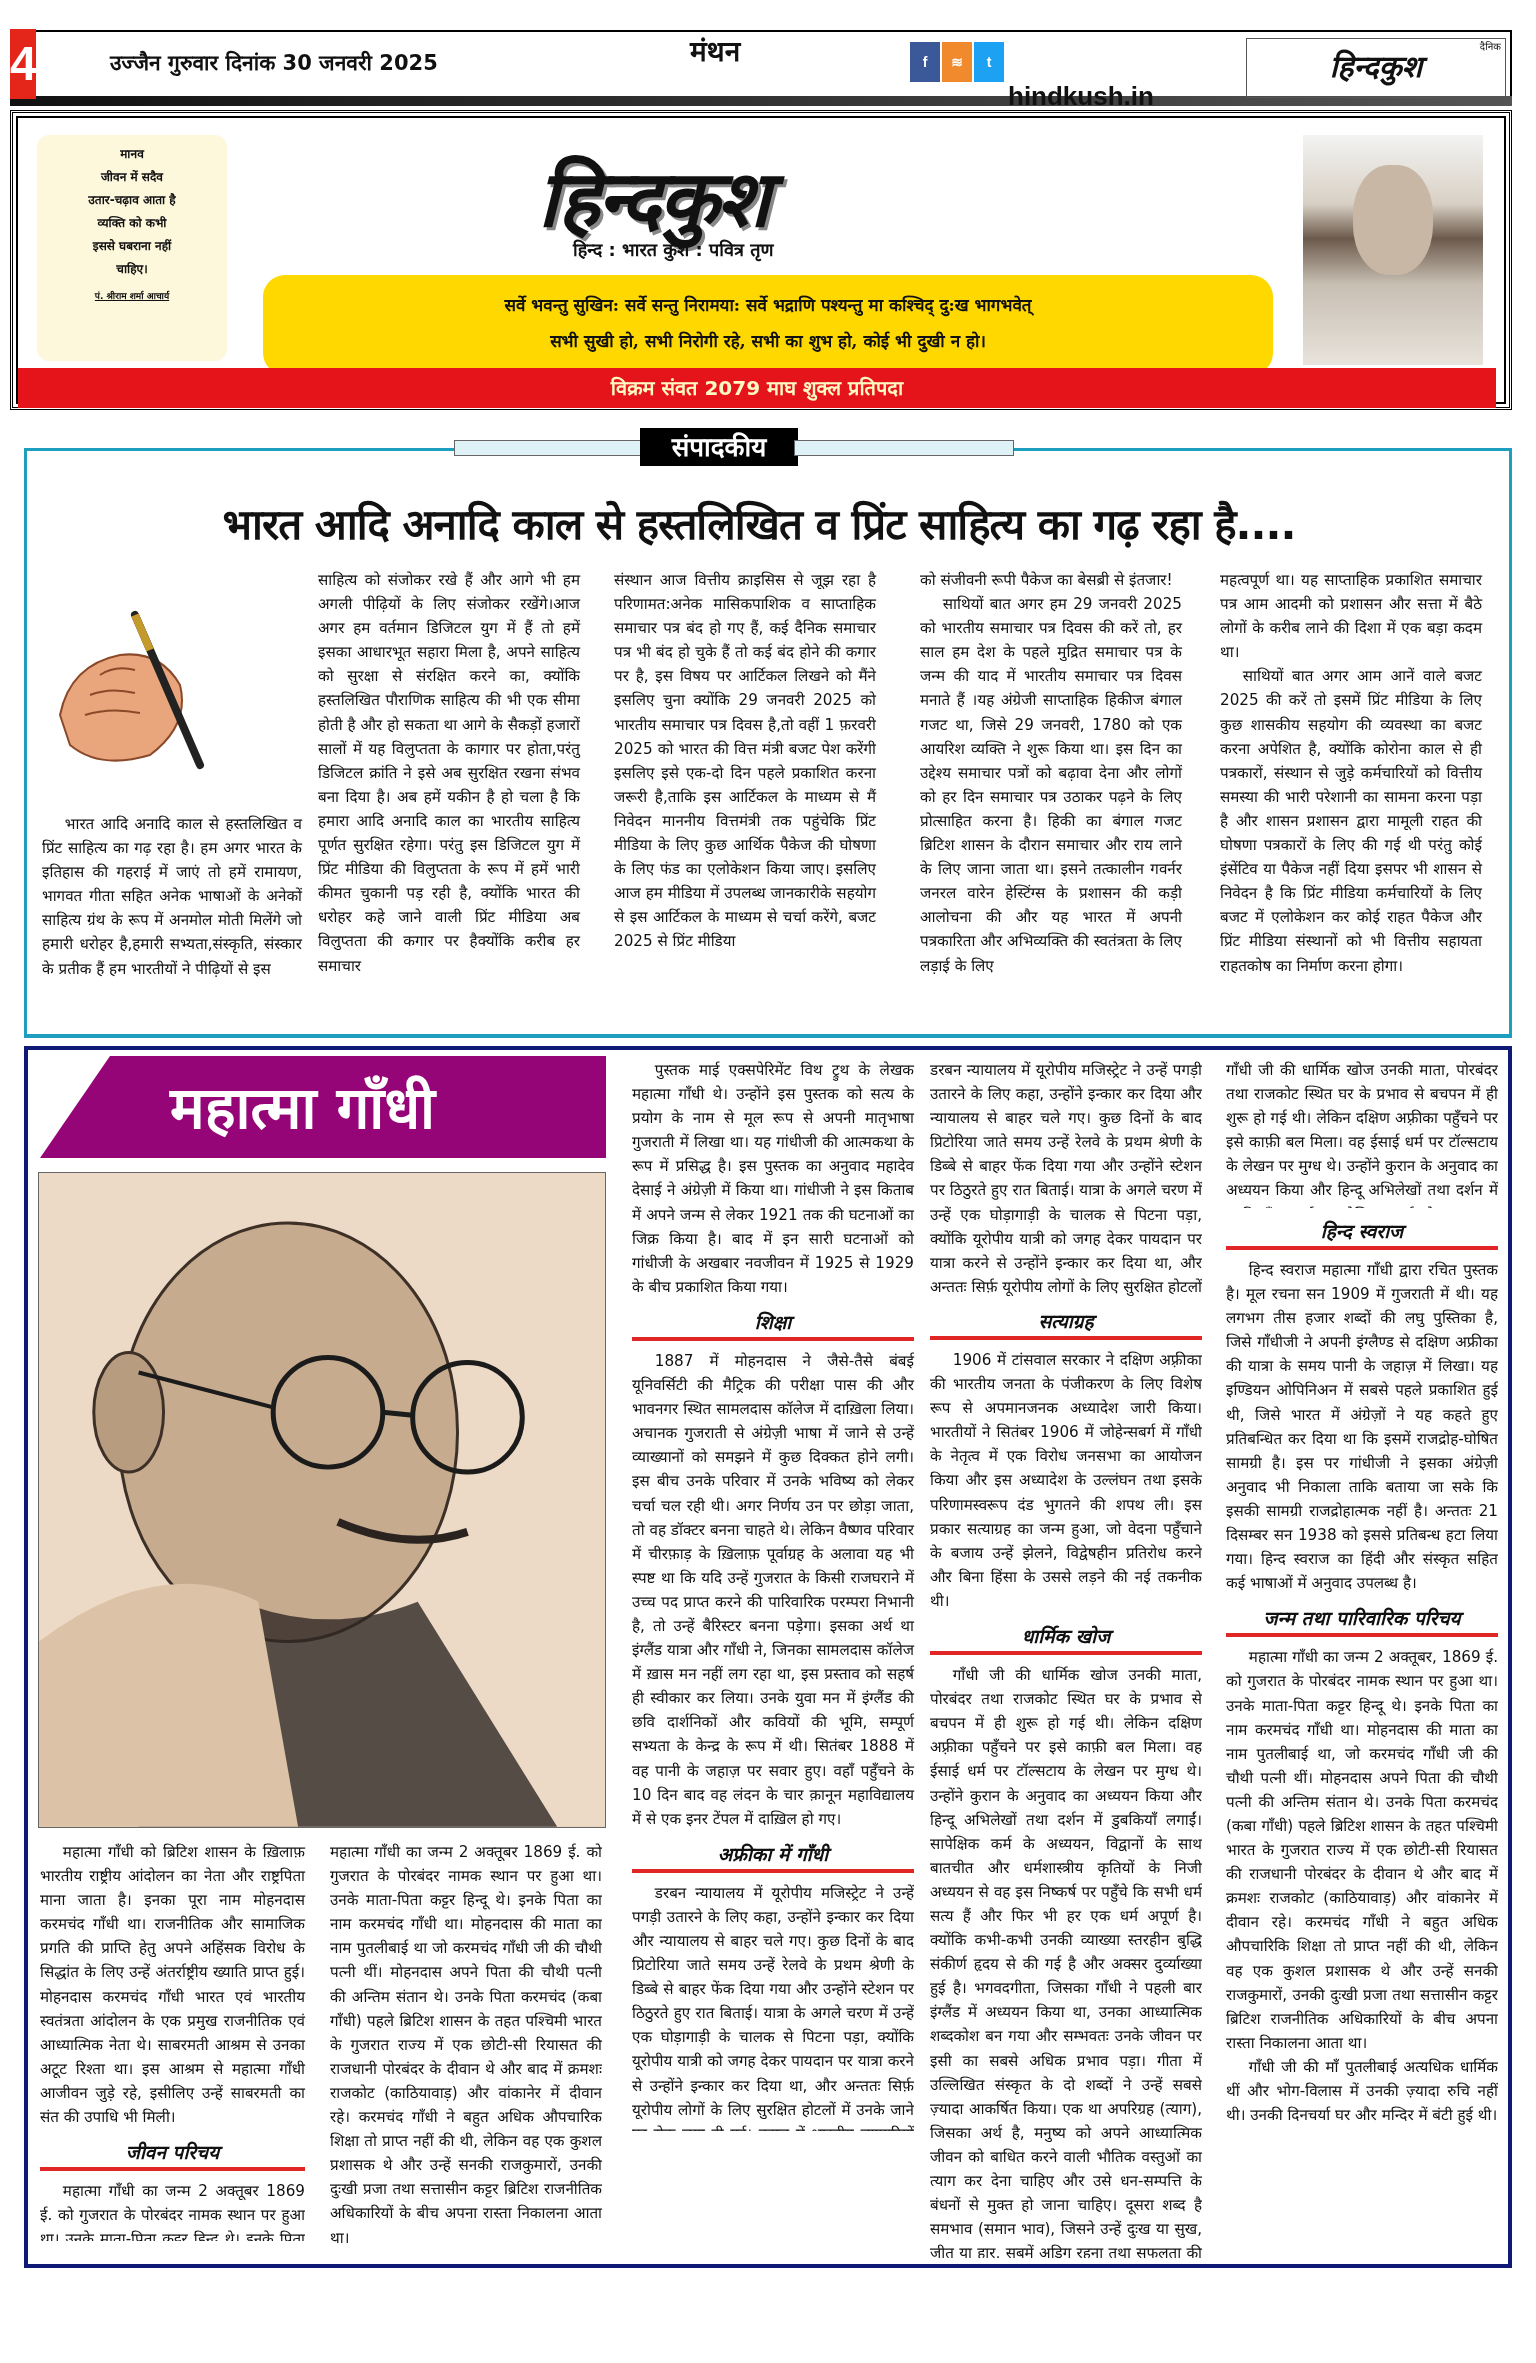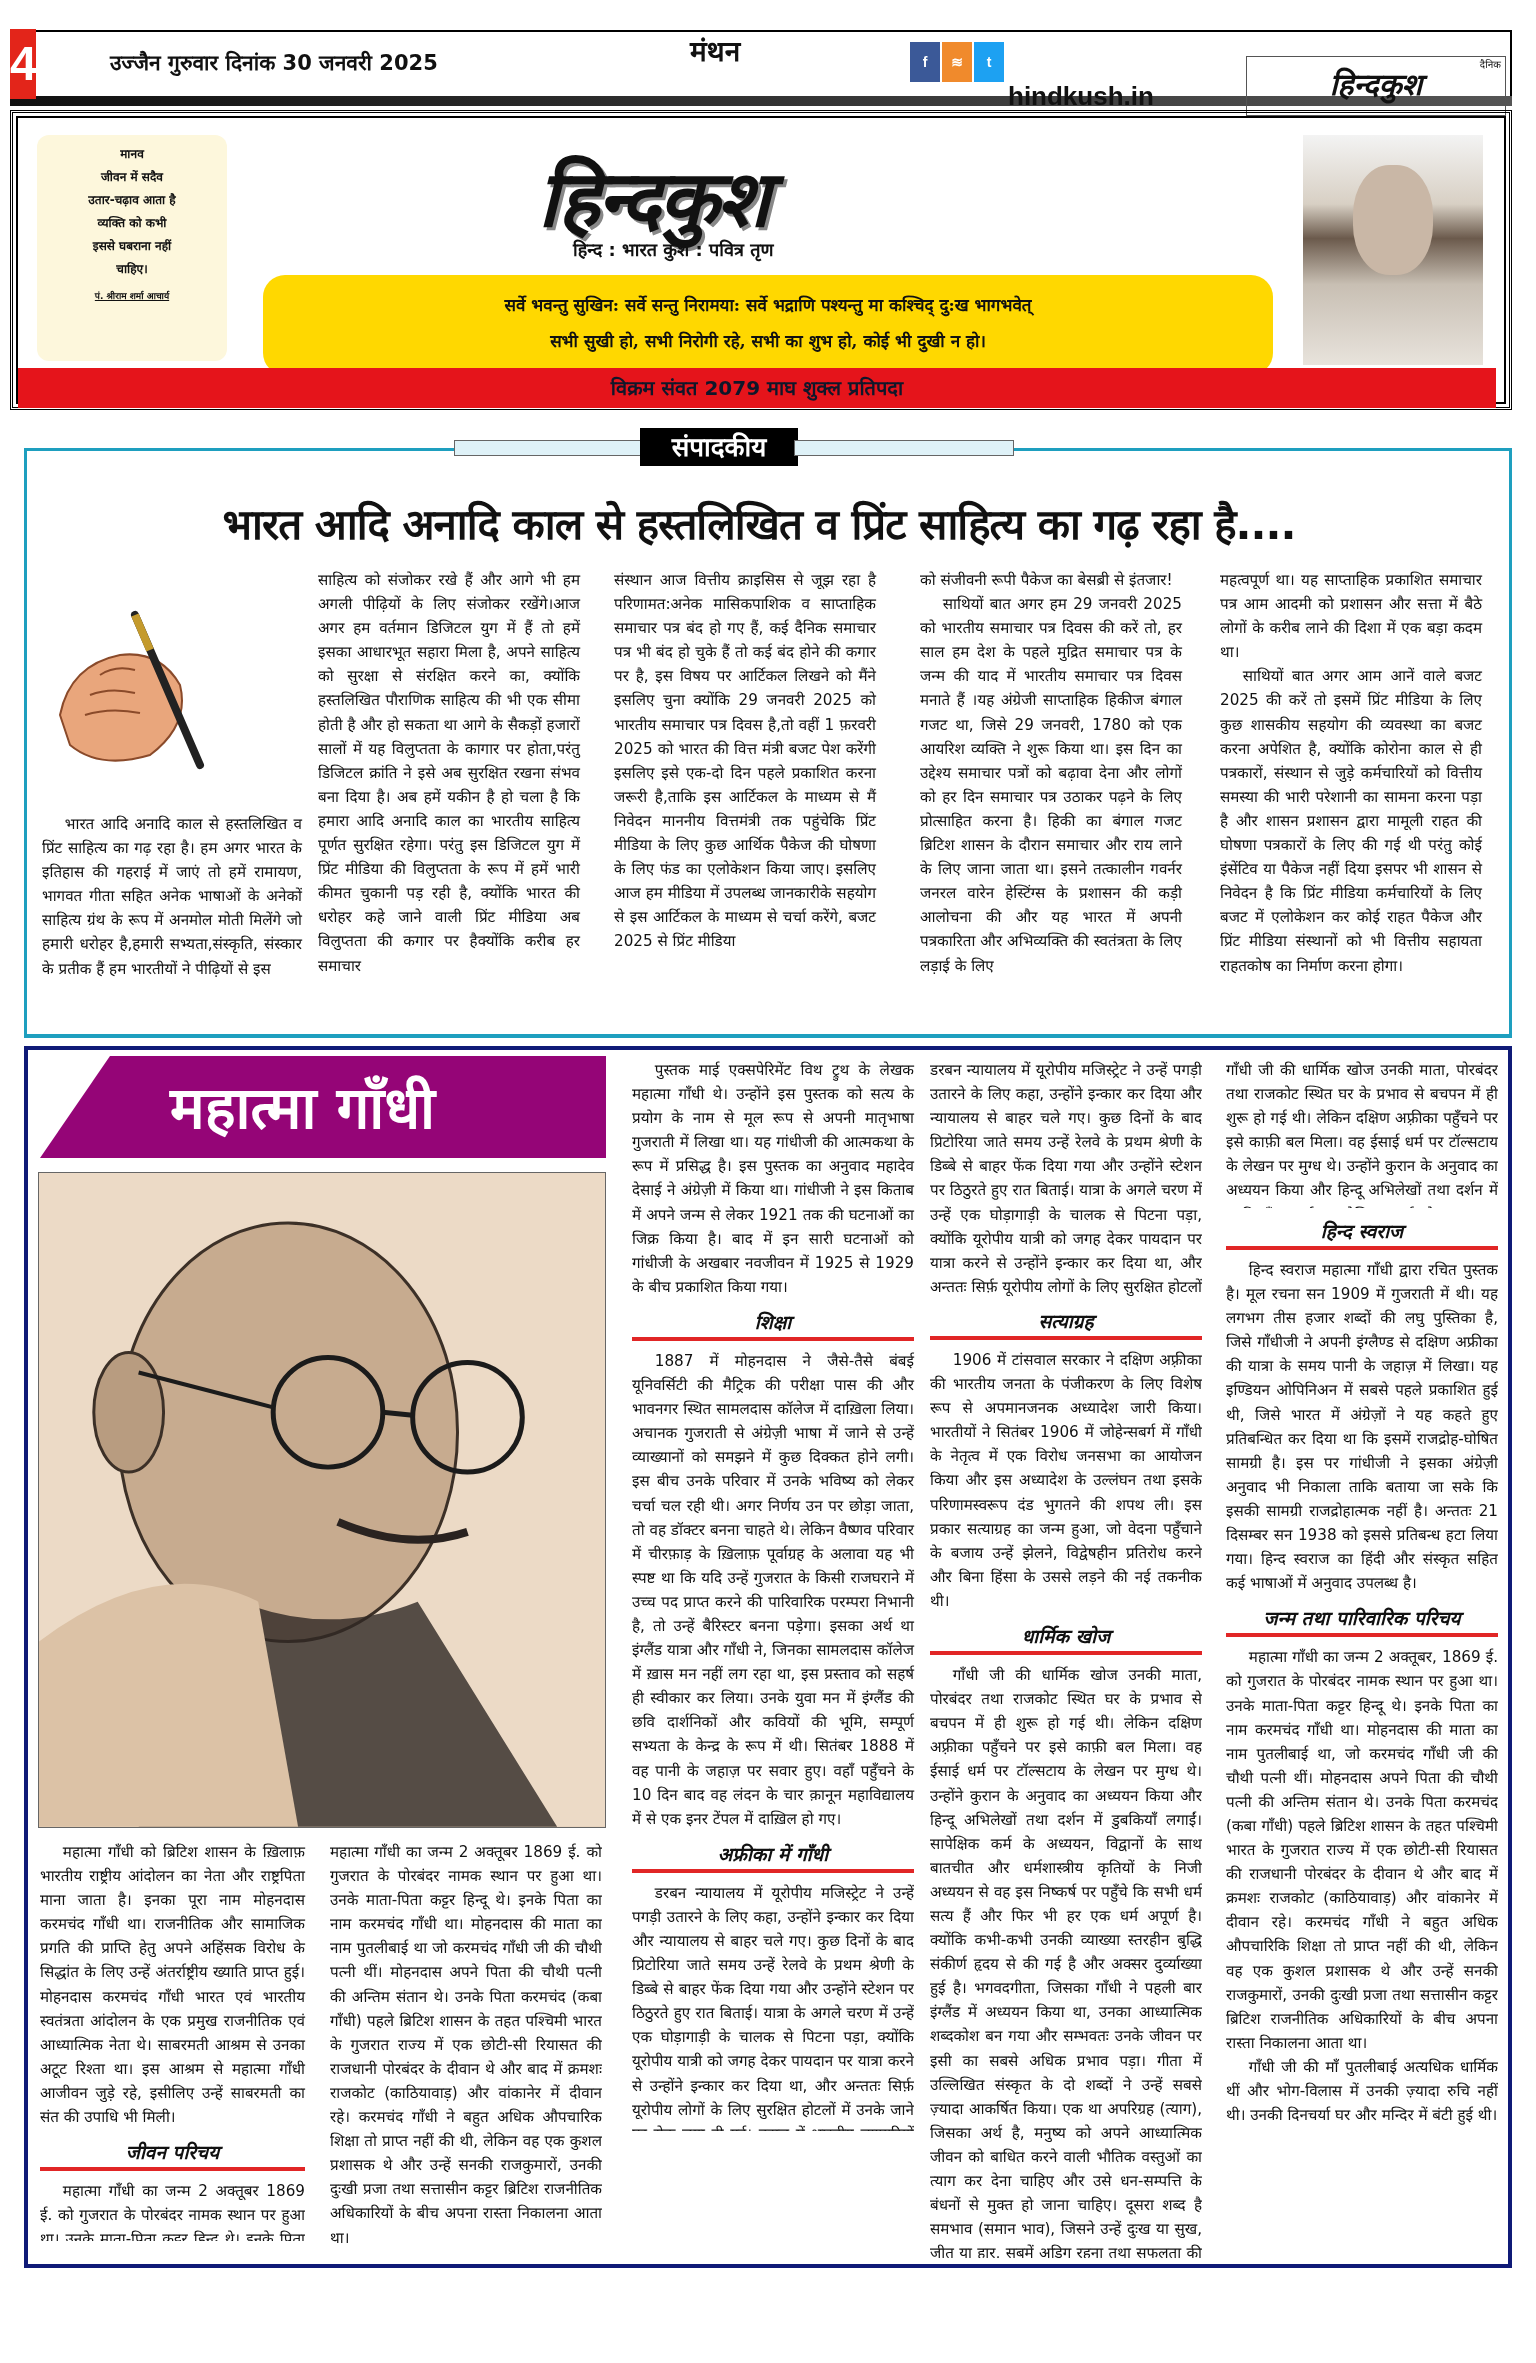--- a/index.html
+++ b/index.html
@@ -9,34 +9,34 @@
   
   .topbar { position: absolute; left: 10px; top: 30px; width: 1502px; height: 68px; border: 2px solid #000; border-bottom: none; }
   .topbar-shadow { position: absolute; left: 10px; top: 96px; width: 1502px; height: 10px; background: linear-gradient(90deg,#111,#555); }
   .page-no { position: absolute; left: 10px; top: 29px; width: 26px; height: 70px; background: #e3251a; color: #fff; font: bold 48px/70px "Liberation Sans", sans-serif; text-align: center; }
   .dateline { position: absolute; left: 58px; top: 48px; font: bold 21px "DejaVu Sans", sans-serif; }
   .section-name { position: absolute; left: 232px; top: 31px; font: bold 28px "DejaVu Sans", sans-serif; }
   .social { position: absolute; left: 311px; top: 42px; display: flex; gap: 2px; }
   .social span { display: inline-block; width: 14px; height: 40px; color: #fff; font: bold 14px/40px "Liberation Sans", sans-serif; text-align: center; }
   .fb { background: #3b5998; } .rss { background: #f08a2c; } .tw { background: #1da1f2; }
   .website { position: absolute; left: 360px; top: 45px; font: bold 26px "Liberation Sans", sans-serif; }
-  .masthead-small { position: absolute; left: 425px; top: 56px; width: 84px; height: 60px; border: 1px solid #555; font: italic bold 30px "DejaVu Serif", serif; text-align: center; line-height: 56px; }
+  .masthead-small { position: absolute; left: 425px; top: 38px; width: 84px; height: 60px; border: 1px solid #555; font: italic bold 30px "DejaVu Serif", serif; text-align: center; line-height: 56px; }
   .masthead-small small { position: absolute; right: 4px; top: 2px; font: 10px "DejaVu Sans", sans-serif; line-height: 12px; }
 
   
   .masthead { position: absolute; left: 10px; top: 110px; width: 1502px; height: 300px; border: 3px double #000; outline: 2px solid #000; outline-offset: -8px; }
   .quote-box { position: absolute; left: 24px; top: 22px; width: 56px; height: 230px; background: #fdf7dc; border-radius: 12px; text-align: center; font: bold 12px/23px "DejaVu Sans", sans-serif; }
   .quote-box .q-line { display: block; }
   .quote-box .q-author { display: block; font-size: 9px; margin-top: 4px; text-decoration: underline; }
   .logo { position: absolute; left: 198px; top: 30px; width: 140px; text-align: center; font: italic 900 78px "DejaVu Serif", serif; letter-spacing: -2px; text-shadow: 3px 3px 0 #888; }
   .tagline { position: absolute; left: 210px; top: 124px; font: bold 18px "DejaVu Sans", sans-serif; }
   .mantra { position: absolute; left: 88px; top: 162px; width: 347px; height: 100px; background: #ffd800; border-radius: 22px; text-align: center; font: bold 17px/36px "DejaVu Serif", serif; padding-top: 12px; }
   .portrait { position: absolute; left: 440px; top: 22px; width: 64px; height: 230px; background: linear-gradient(180deg,#f3f3f3 0%,#d8d0c4 30%,#6b5a4c 45%,#c8bfb3 65%,#e8e3dc 100%); }
   .portrait .face { position: absolute; left: 14px; top: 30px; width: 36px; height: 56px; background: #c9b7a6; border-radius: 45%; }
-  .samvat-bar { position: absolute; left: 5px; top: 255px; width: 1486px; height: 40px; background: #e5141b; color: #0f172a; text-align: center; font: bold 20px/40px "DejaVu Sans", sans-serif; }
+  .samvat-bar { position: absolute; left: 5px; top: 255px; width: 1486px; height: 40px; background: #e5141b; color: #fef9c3; text-align: center; font: bold 20px/40px "DejaVu Sans", sans-serif; }
 
   
   .editorial { position: absolute; left: 24px; top: 448px; width: 1488px; height: 590px; border: 3px solid #1e9fbf; border-bottom-width: 4px; }
   .ed-label-wrap { position: absolute; left: 454px; top: 428px; width: 582px; height: 38px; }
   .ed-label-wing { position: absolute; top: 12px; height: 16px; width: 36px; background: #dff2f8; border: 1px solid #666; }
   .ed-label { position: absolute; left: 186px; top: 0; width: 158px; height: 38px; background: #000; color: #fff; text-align: center; font: bold 26px/38px "DejaVu Sans", sans-serif; }
   .ed-title { position: absolute; left: 40px; top: 490px; width: 1470px; font: bold 42px "DejaVu Sans", sans-serif; letter-spacing: -1px; text-align: center; }
   .pen-illus { position: absolute; left: 60px; top: 600px; width: 170px; height: 180px; }
   .col { position: absolute; font: 15.2px/24.1px "DejaVu Sans", sans-serif; text-align: justify; }
   .col p { text-indent: 1.5em; }

